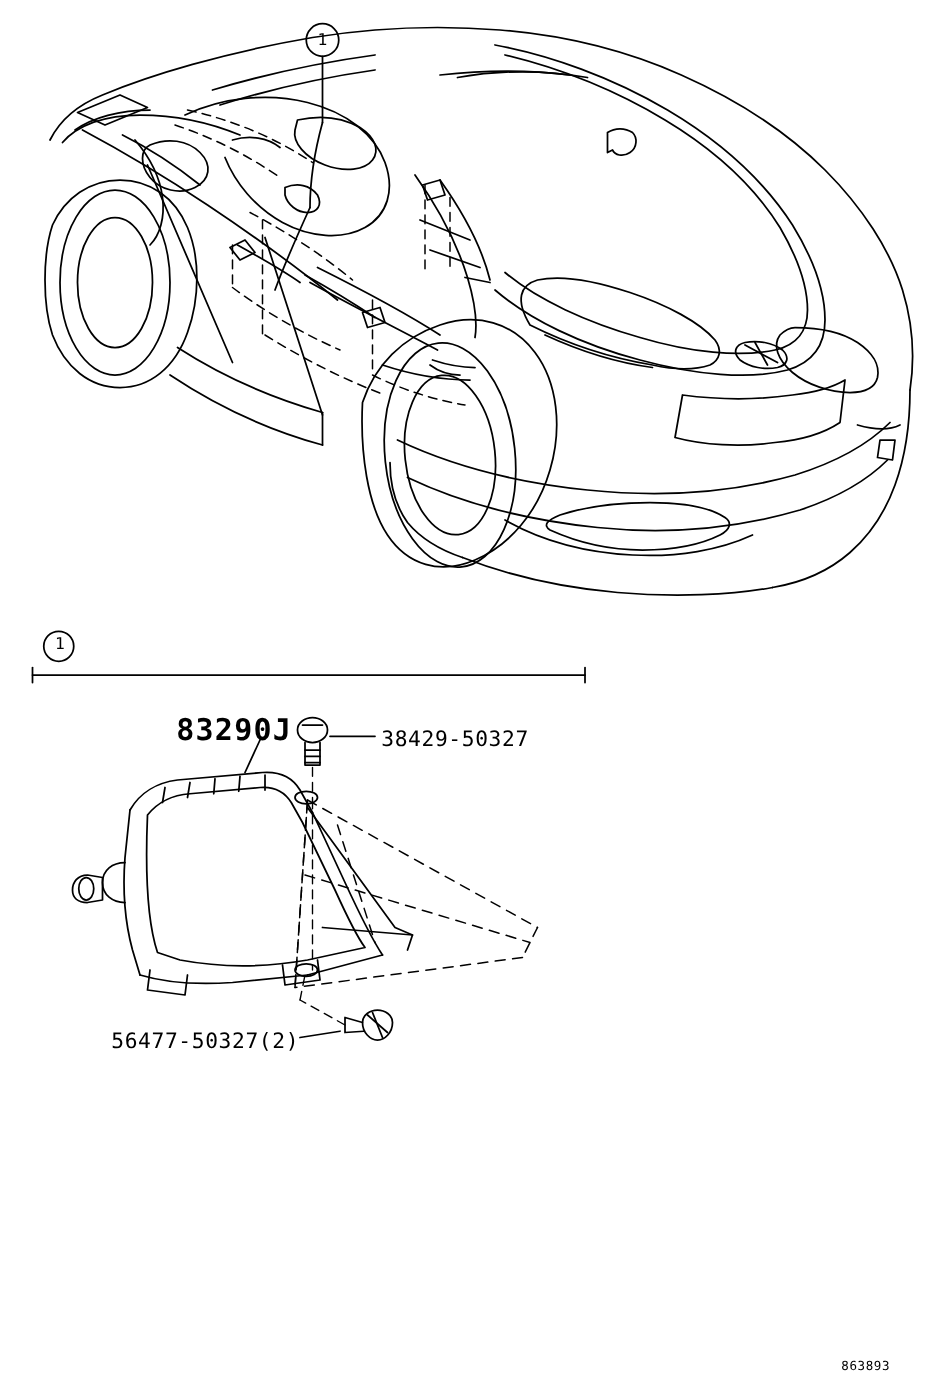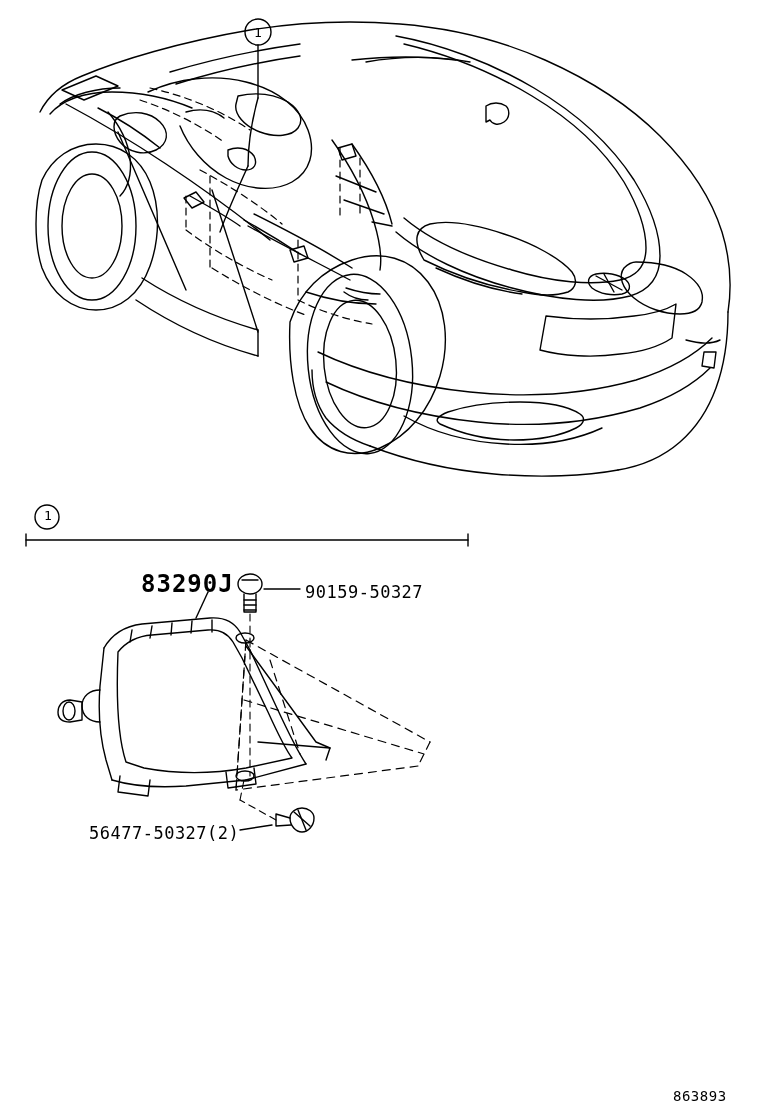--- a/index.html
+++ b/index.html
@@ -48,21 +48,21 @@
     left: 305px;
     top: 582px;
   }
   #lbl-bolt-bottom {
     left: 89px;
     top: 823px;
   }
   #lbl-drawing-no {
     left: 673px;
     top: 1102px;
-    font-size: 14px;
+    font-size: 10px;
     transform: translateY(-14px);
   }
   .callout-num {
     position: absolute;
     font-family: "DejaVu Sans Mono", monospace;
     font-size: 13px;
     color: #000;
     text-align: center;
     width: 20px;
   }
@@ -288,19 +288,19 @@
 
     </g>
   </svg>
 
   <div class="callout-num" id="callout-top-num">1</div>
 
   <div class="callout-num" id="callout-sec-num">1</div>
 
   <div class="lbl lbl-bold" id="lbl-part-main">83290J</div>
 
-  <div class="lbl" id="lbl-bolt-top">90159-50327</div>
+  <div class="lbl" id="lbl-bolt-top">38429-50327</div>
 
   <div class="lbl" id="lbl-bolt-bottom">56477-50327(2)</div>
 
   <div class="lbl" id="lbl-drawing-no">863893</div>
 
 </div>
 
 </body></html>

